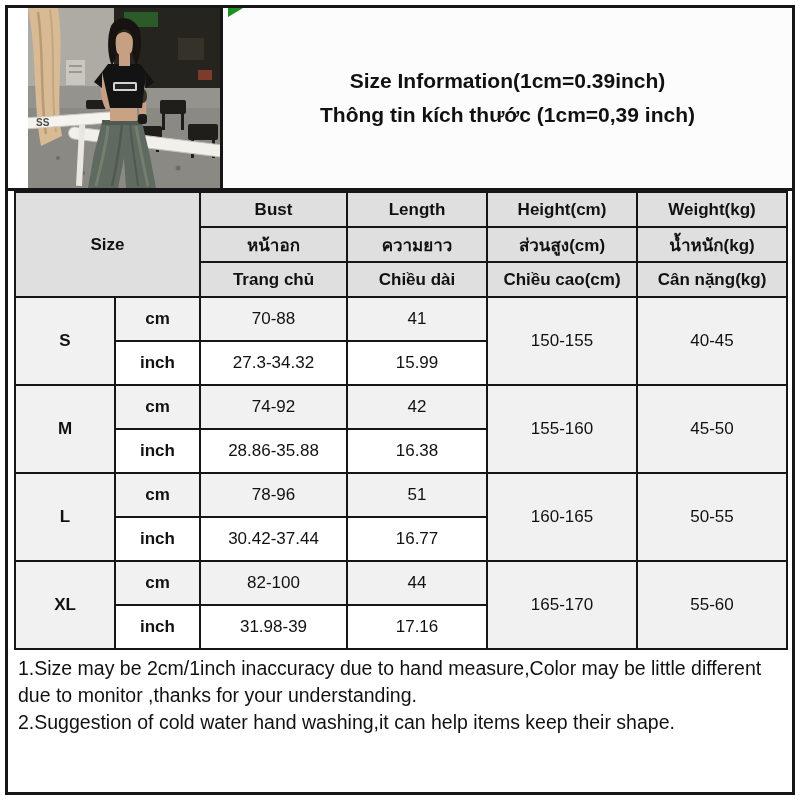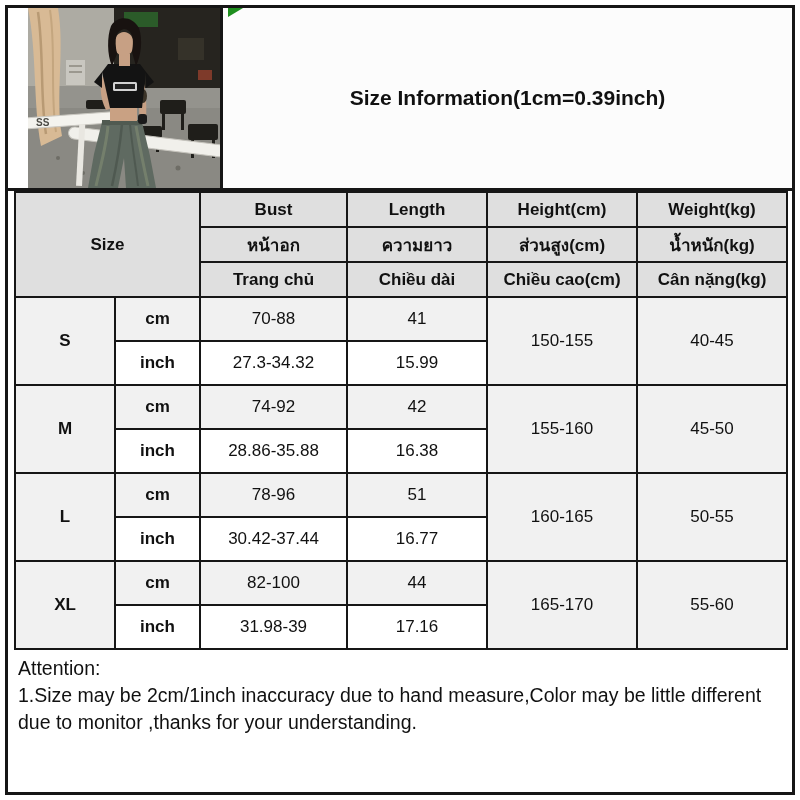--- a/index.html
+++ b/index.html
@@ -122,20 +122,21 @@
 
         <rect x="91" y="46" width="11" height="12" fill="#c7a084"></rect>
         <ellipse cx="96" cy="36" rx="10" ry="12" fill="#c7a084"></ellipse>
         <path d="M83,18 C90,7 104,8 111,20 C115,32 113,48 108,58 L104,44 C107,28 103,22 96,21 C88,23 86,30 89,46 L84,58 C79,47 79,28 83,18 Z" fill="#181210"></path>
       </svg>
     </div>
 
     <div class="titles">
       <div class="green-corner"></div>
       <div class="t">Size Information(1cm=0.39inch)</div>
+      <div class="t">Thông tin kích thước (1cm=0,39 inch)</div>
     </div>
   </div>
 
   <table class="size-table">
     <colgroup>
       <col style="width:100px">
         <col style="width:85px">
         <col style="width:147px">
       <col style="width:140px">
         <col style="width:150px">
@@ -214,17 +215,17 @@
       </tr>
       <tr class="r-inch">
         <td class="unit">inch</td>
         <td>31.98-39</td>
         <td>17.16</td>
       </tr>
     </tbody>
   </table>
 
   <div class="attention">
-    <div>Attention:</div>
     <div>1.Size may be 2cm/1inch inaccuracy due to hand measure,Color may be little different due to monitor ,thanks for your understanding.</div>
+    <div>2.Suggestion of cold water hand washing,it can help items keep their shape.</div>
   </div>
 
 </div>
 
 </body></html>

